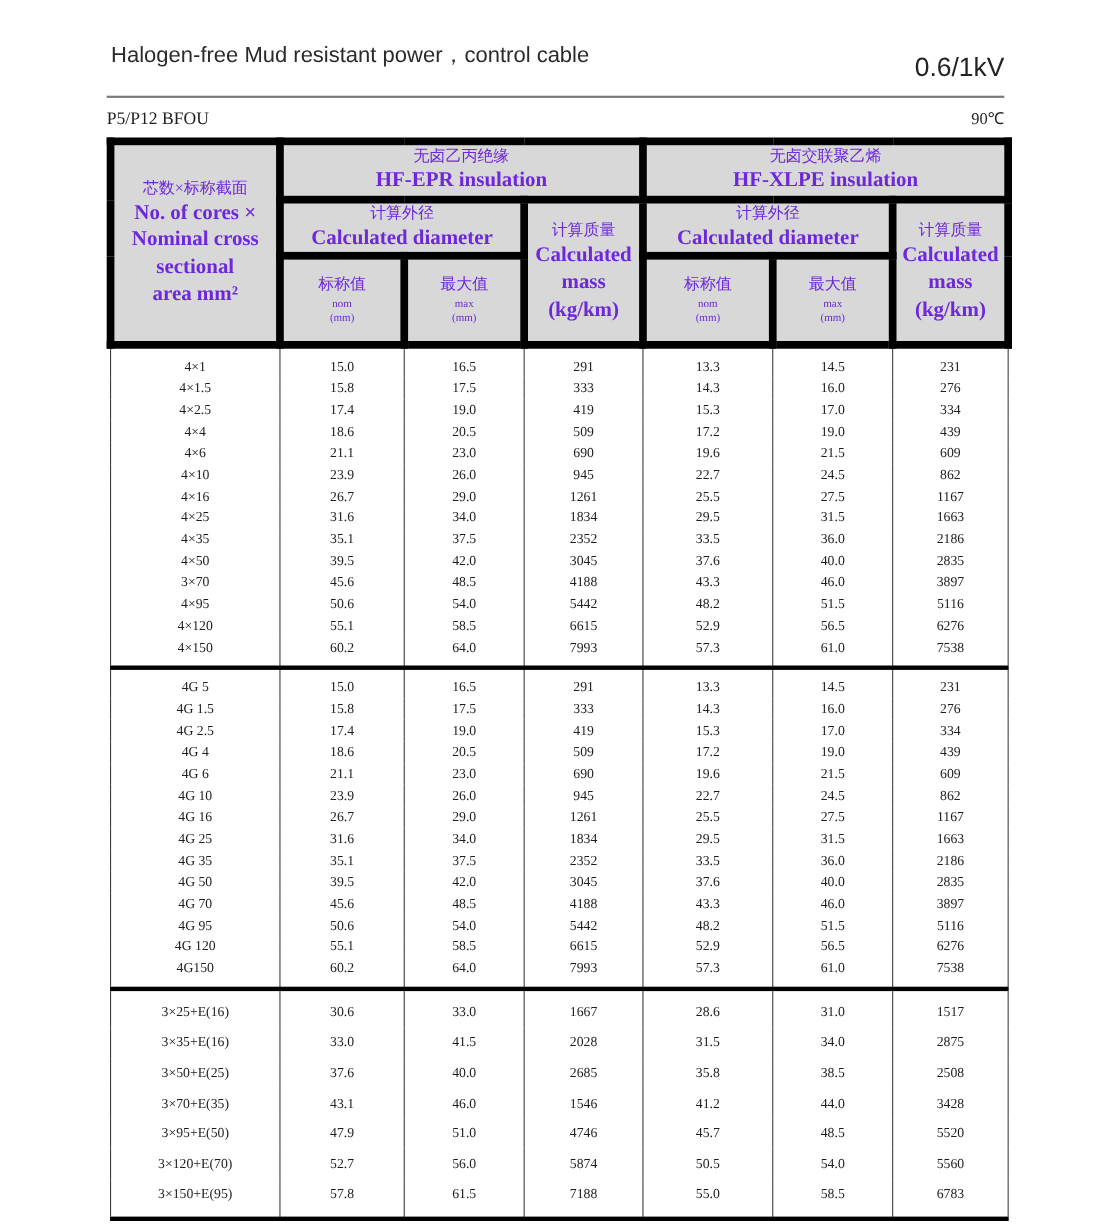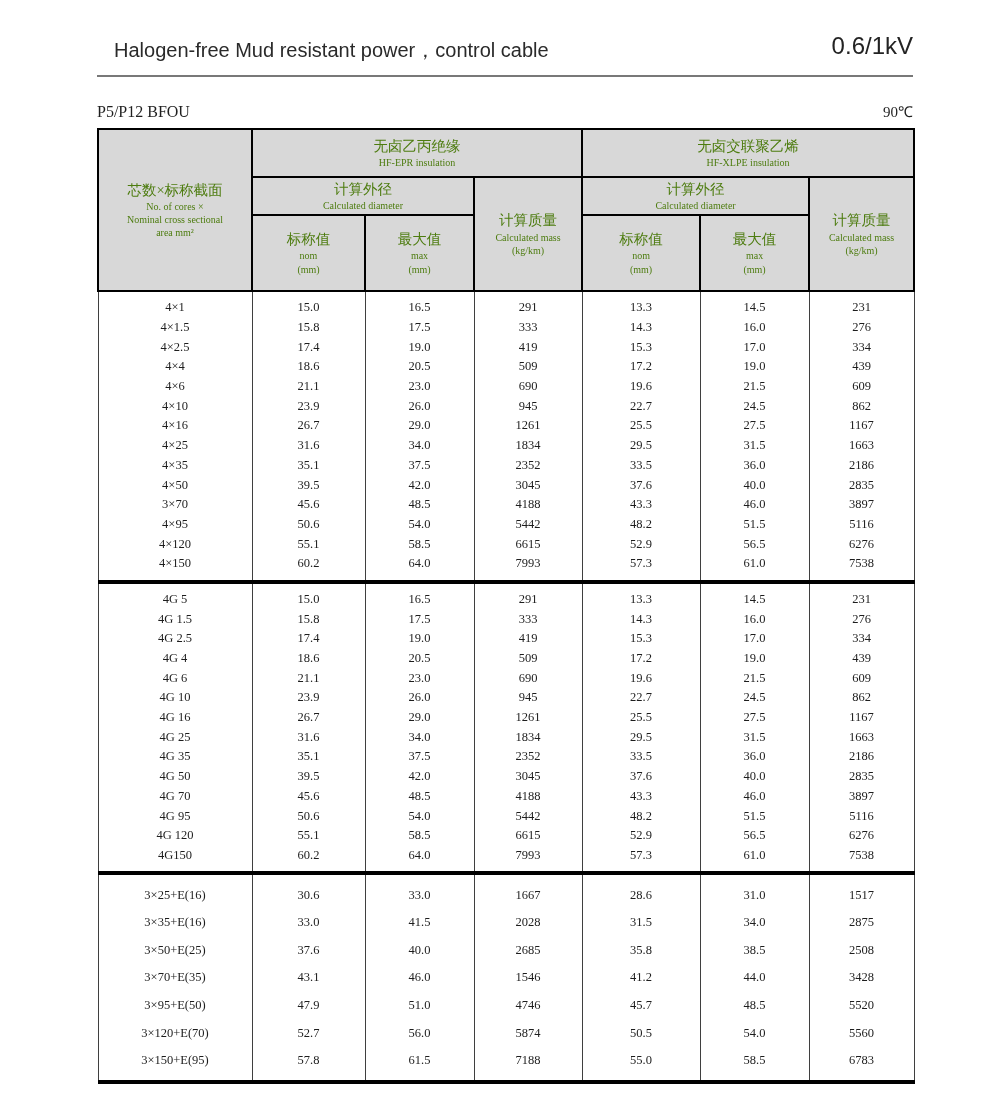--- a/index.html
+++ b/index.html
@@ -11,43 +11,43 @@
   }
   .page { box-sizing:border-box; padding:34px 87px 0 97px; }
 
   
   .title-row { display:flex; justify-content:space-between; align-items:flex-start; }
   .titles h1 {
     margin:0; font:bold 23px/1.25 "Liberation Sans", sans-serif; color:#232323;
     letter-spacing:1px;
   }
   .titles h2 {
-    margin:4px 0 0 17px; font:normal 20px/1.2 "Liberation Sans", sans-serif; color:#2a2a2a;
+    margin:4px 0 0 4px; font:normal 20px/1.2 "Liberation Sans", sans-serif; color:#2a2a2a;
   }
   .voltage {
-    font:normal 24px/1 "Liberation Sans", sans-serif; color:#232323; 
+    font:normal 24px/1 "Liberation Sans", sans-serif; color:#232323; margin-top:16px;
   }
   .rule { border:0; border-top:2px solid #787878; margin:13px 0 0 0; }
   .model-row {
     display:flex; justify-content:space-between; align-items:baseline;
-    font-size:16px; margin-top:24px;
+    font-size:16px; margin-top:8px;
   }
   .model-row .temp { font-size:15px; }
 
   
   table.spec {
     border-collapse:collapse; table-layout:fixed; width:816px; margin-top:7px;
     font-family:"Liberation Serif", serif;
   }
   table.spec th, table.spec td { text-align:center; vertical-align:middle; padding:0; }
   thead th {
-    background:#d8d8d8; border:2px solid #000000; font-weight:normal; color:#4d7c0f;
+    background:#d8d8d8; border:7px solid #000000; font-weight:normal; color:#6d28d9;
   }
   th .cn   { font-size:14.5px; line-height:1.35; }
-  th .en   { font-size:10px; line-height:1.3; }
+  th .en   { font-size:19px; line-height:1.3;font-weight:bold; }
   th .sm   { font-size:10px; line-height:1.35; }
   .h-row1 th { height:46px; }
   .h-row2 th { height:36px; }
   .h-row3 th { height:74px; }
 
   tbody { border-top:1px solid #3f3f3f; border-bottom:4px solid #000000; }
   tbody td {
     border-left:1px solid #3f3f3f; border-right:1px solid #3f3f3f;
     font-size:12.5px; height:19.7px; color:#1d1d1d;
   }

